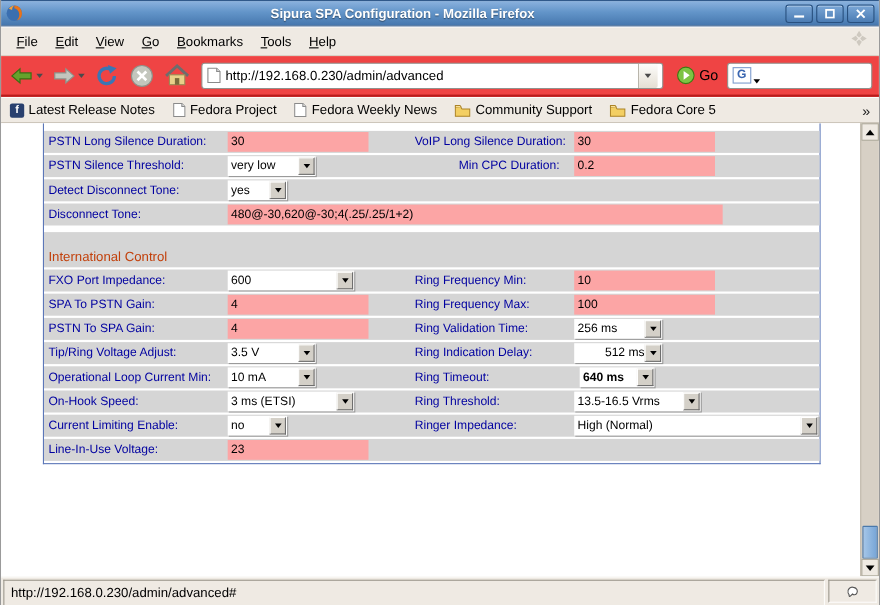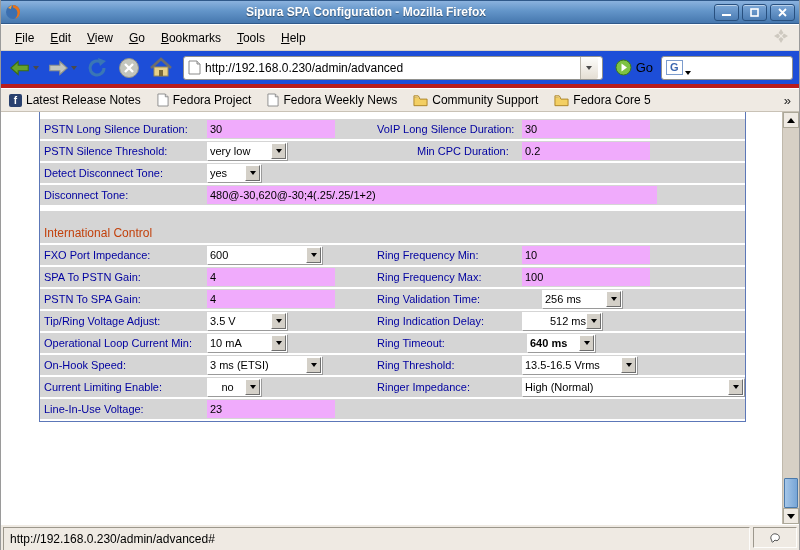--- a/index.html
+++ b/index.html
@@ -19,22 +19,22 @@
   .winbtn svg { display:block; }
 
   
   .menubar { position:absolute; top:25px; left:0; right:0; height:26px; background:#efeae3;
     border-bottom:1px solid #d8d1c5; display:flex; align-items:center; padding:0 6px; }
   .menu-item { font-size:12px; color:#000; padding:4px 8px; cursor:default; }
   .menu-item u { text-decoration:underline; }
   .throbber { margin-left:auto; margin-right:4px; opacity:.85; }
 
   
-  .navbar { position:absolute; top:51px; left:0; right:0; height:37px; background:#1d4ed8;
-    border-bottom:4px solid #b91c1c; display:flex; align-items:center; padding:0 6px; gap:4px; }
+  .navbar { position:absolute; top:51px; left:0; right:0; height:37px; background:#ef4444;
+    border-bottom:2px solid #b91c1c; display:flex; align-items:center; padding:0 6px; gap:4px; }
   .navbtn { display:flex; align-items:center; padding:2px; }
   .drop-caret { width:0; height:0; border-left:3px solid transparent; border-right:3px solid transparent; border-top:4px solid #4a4a4a; margin-left:2px; }
   .urlbox { flex:1; display:flex; align-items:center; height:24px; background:#fff;
     border:1px solid #91918d; border-radius:3px; margin:0 4px; padding:0 4px; }
   .urlbox input { flex:1; border:none; outline:none; font-size:12px; font-family:"Liberation Sans",sans-serif; background:transparent; padding-left:4px; }
   .url-drop { width:18px; height:22px; background:linear-gradient(#fdfdfb,#e4ded3); border-left:1px solid #b9b5ab;
     display:flex; align-items:center; justify-content:center; border-radius:0 2px 2px 0; }
   .gobtn { display:flex; align-items:center; gap:4px; padding:2px 4px; font-size:13px; }
   .searchbox { width:132px; height:24px; background:#fff; border:1px solid #91918d; border-radius:3px;
     display:flex; align-items:center; padding:0 4px; gap:2px; }
@@ -49,21 +49,21 @@
     display:flex; align-items:center; justify-content:center; border-radius:2px; }
   .bm-chevron { margin-left:auto; font-size:13px; color:#222; }
 
   
   .content { position:absolute; top:112px; left:0; right:17px; bottom:26px; background:#fff; overflow:hidden; }
   .config-table { position:absolute; left:38px; top:0; width:707px;
     border-left:1px solid #5c77b8; border-right:1px solid #5c77b8; border-bottom:1px solid #5c77b8;
     padding-top:7px; background:#fff; }
   .frow { position:relative; height:20px; margin-bottom:2px; background:#d5d5d5; }
   .flabel { position:absolute; top:0; font-size:11px; line-height:20px; color:#0000a0; white-space:nowrap; }
-  .txt { position:absolute; top:1px; height:18px; border:none; background:#f0abfc; font-size:11px;
+  .txt { position:absolute; top:1px; height:18px; border:none; background:#fca5a5; font-size:11px;
     font-family:"Liberation Sans",sans-serif; padding:0 3px; color:#000; outline:none; }
   .sel { position:absolute; top:1px; height:18px; background:#fff; display:flex; align-items:center; box-shadow:1px 1px 0 #9a9a9a; }
   .sel-val { flex:1; font-size:11px; padding-left:3px; color:#000; white-space:nowrap; overflow:hidden; }
   .sel-btn { width:15px; height:16px; margin-right:1px; background:#d4d0c8;
     border-top:1px solid #fff; border-left:1px solid #fff; border-right:1px solid #6e6e6e; border-bottom:1px solid #6e6e6e;
     display:flex; align-items:center; justify-content:center; }
   .arr { width:0; height:0; border-left:3px solid transparent; border-right:3px solid transparent; border-top:4px solid #000; }
   .section-row { position:relative; height:32px; margin-top:6px; margin-bottom:2px; background:#d5d5d5; }
   .section-title { position:absolute; left:4px; bottom:3px; font-size:12px; color:#c2410c; }
 
@@ -294,21 +294,21 @@
         <div class="frow">
           <span class="flabel" style="left: 4px;">SPA To PSTN Gain:</span>
           <input class="txt" value="4" style="left: 167px; width: 128px;">
           <span class="flabel" style="left: 337px;">Ring Frequency Max:</span>
           <input class="txt" value="100" style="left: 482px; width: 128px;">
         </div>
         <div class="frow">
           <span class="flabel" style="left: 4px;">PSTN To SPA Gain:</span>
           <input class="txt" value="4" style="left: 167px; width: 128px;">
           <span class="flabel" style="left: 337px;">Ring Validation Time:</span>
-          <div class="sel" style="left: 502px; width: 80px;">
+          <div class="sel" style="left: 482px; width: 80px;">
             <span class="sel-val">256 ms</span>
             <span class="sel-btn">
               <span class="arr"></span>
             </span>
           </div>
         </div>
         <div class="frow">
           <span class="flabel" style="left: 4px;">Tip/Ring Voltage Adjust:</span>
           <div class="sel" style="left: 167px; width: 80px;">
             <span class="sel-val">3.5 V</span>
@@ -351,21 +351,21 @@
           <span class="flabel" style="left: 337px;">Ring Threshold:</span>
           <div class="sel" style="left: 482px; width: 115px;">
             <span class="sel-val">13.5-16.5 Vrms</span>
             <span class="sel-btn">
               <span class="arr"></span>
             </span>
           </div>
         </div>
         <div class="frow">
           <span class="flabel" style="left: 4px;">Current Limiting Enable:</span>
-          <div class="sel" style="left: 167px; width: 54px; text-align: center;">
+          <div class="sel" style="left: 167px; width: 54px;">
             <span class="sel-val">no</span>
             <span class="sel-btn">
               <span class="arr"></span>
             </span>
           </div>
           <span class="flabel" style="left: 337px;">Ringer Impedance:</span>
           <div class="sel" style="left: 482px; width: 222px;">
             <span class="sel-val">High (Normal)</span>
             <span class="sel-btn">
               <span class="arr"></span>

